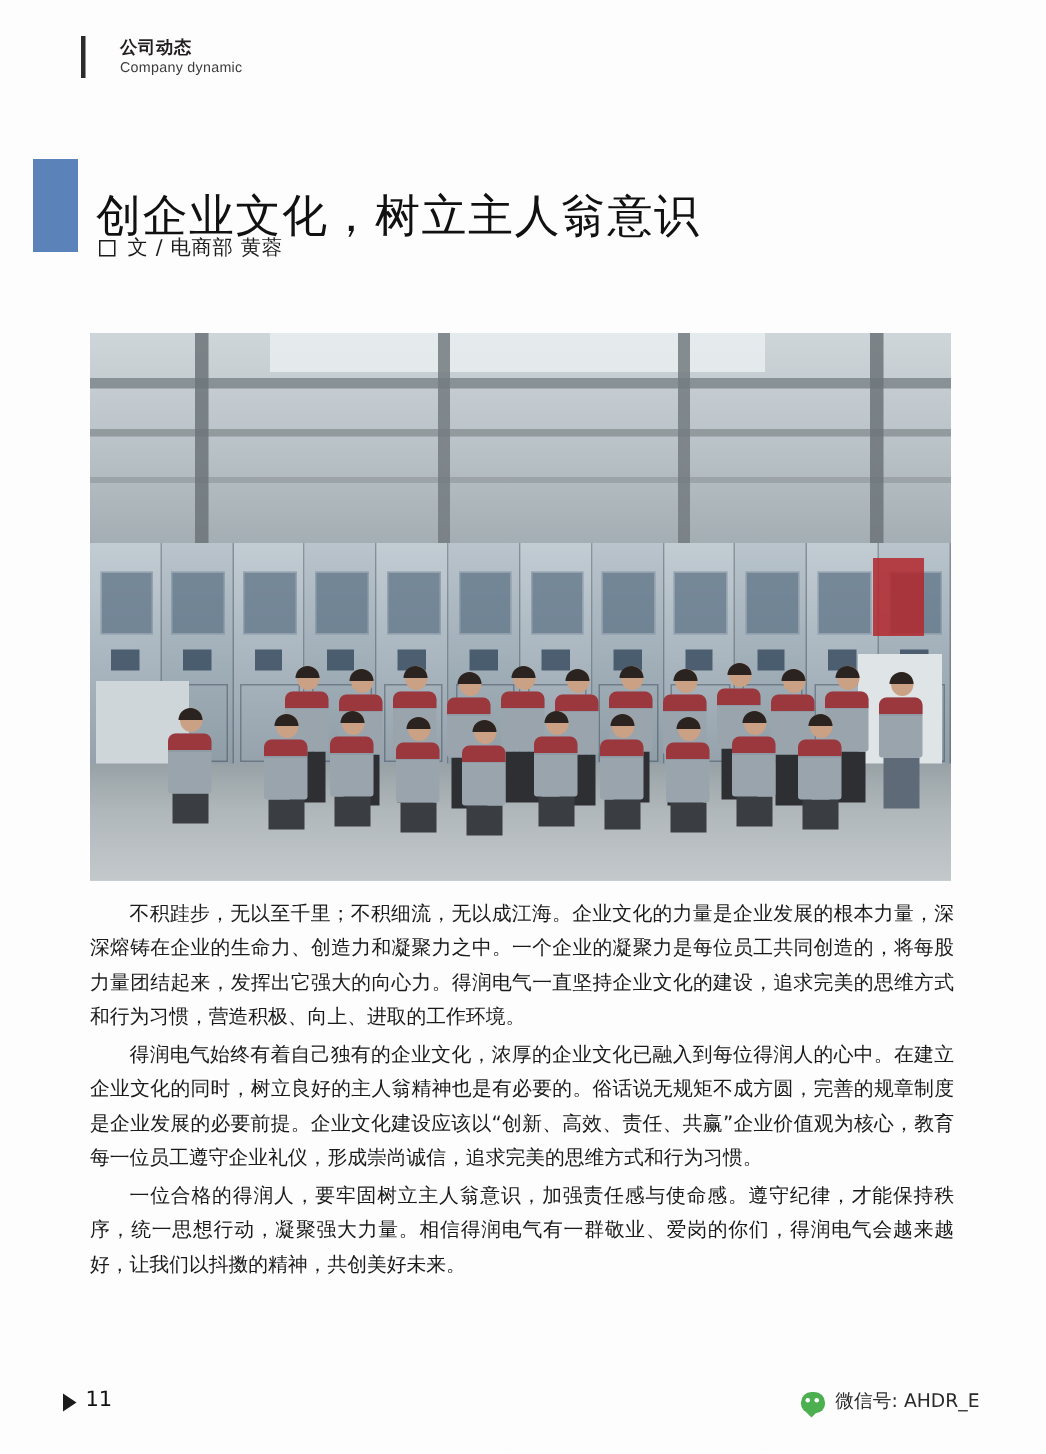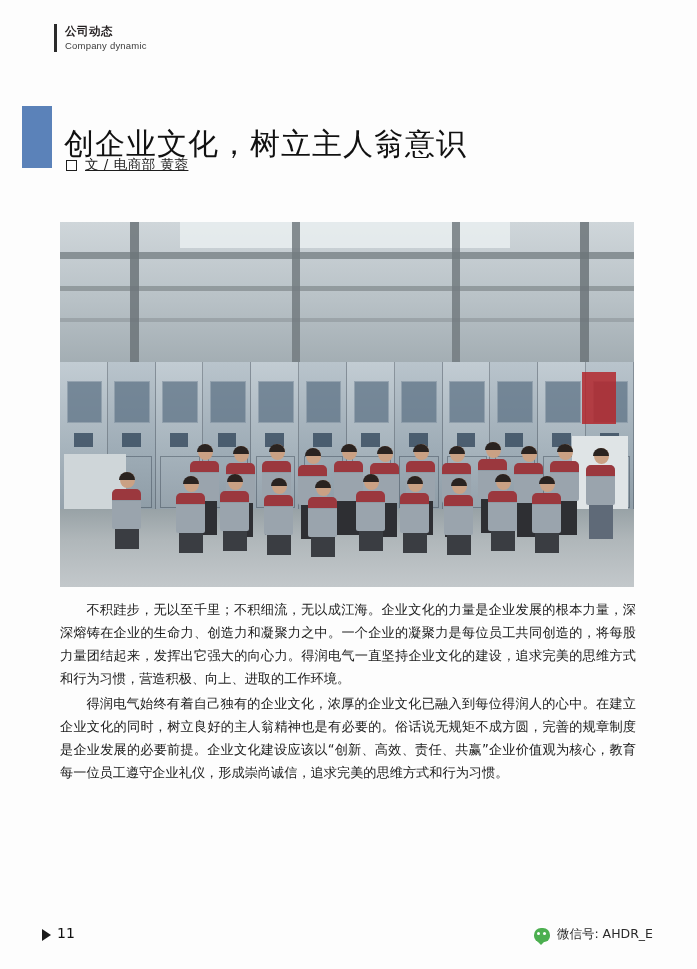--- a/index.html
+++ b/index.html
@@ -20,20 +20,21 @@
     background: #fdfdfd;
   }
 
   
   .kicker {
     position: absolute;
     left: 54px;
     top: 24px;
     display: flex;
     align-items: stretch;
+    gap: 15px;
   }
   .kicker-bar {
     width: 3px;
     background: #2b2b2b;
     margin-right: 8px;
   }
   .kicker-text { line-height: 1.35; }
   .kicker-cn {
     font-size: 11.5px;
     color: #231f20;
@@ -72,21 +73,20 @@
     position: absolute;
     left: 66px;
     top: 156px;
     font-size: 13.5px;
     color: #1d1d1d;
     font-family: "DejaVu Sans", sans-serif;
     letter-spacing: .5px;
     display: flex;
     align-items: center;
     gap: 8px;
-    text-decoration: underline;
   }
   .byline .sq {
     display: inline-block;
     width: 9px;
     height: 9px;
     border: 1.4px solid #1d1d1d;
   }
 
   
   .photo {
@@ -507,20 +507,21 @@
           <div class="p-hair"></div>
         </div>
         <div class="p-body"></div>
         <div class="p-legs short"></div>
       </div>
   </div>
 
   <div class="body-text">
     <p>不积跬步，无以至千里；不积细流，无以成江海。企业文化的力量是企业发展的根本力量，深深熔铸在企业的生命力、创造力和凝聚力之中。一个企业的凝聚力是每位员工共同创造的，将每股力量团结起来，发挥出它强大的向心力。得润电气一直坚持企业文化的建设，追求完美的思维方式和行为习惯，营造积极、向上、进取的工作环境。</p>
     <p>得润电气始终有着自己独有的企业文化，浓厚的企业文化已融入到每位得润人的心中。在建立企业文化的同时，树立良好的主人翁精神也是有必要的。俗话说无规矩不成方圆，完善的规章制度是企业发展的必要前提。企业文化建设应该以“创新、高效、责任、共赢”企业价值观为核心，教育每一位员工遵守企业礼仪，形成崇尚诚信，追求完美的思维方式和行为习惯。</p>
+    <p>一位合格的得润人，要牢固树立主人翁意识，加强责任感与使命感。遵守纪律，才能保持秩序，统一思想行动，凝聚强大力量。相信得润电气有一群敬业、爱岗的你们，得润电气会越来越好，让我们以抖擞的精神，共创美好未来。</p>
   </div>
 
   <div class="folio">
     <span class="tri"></span>
     <span class="num">11</span>
   </div>
 
   <div class="wechat">
     <span class="wx-icon"></span>
     <span>微信号: AHDR_E</span>

